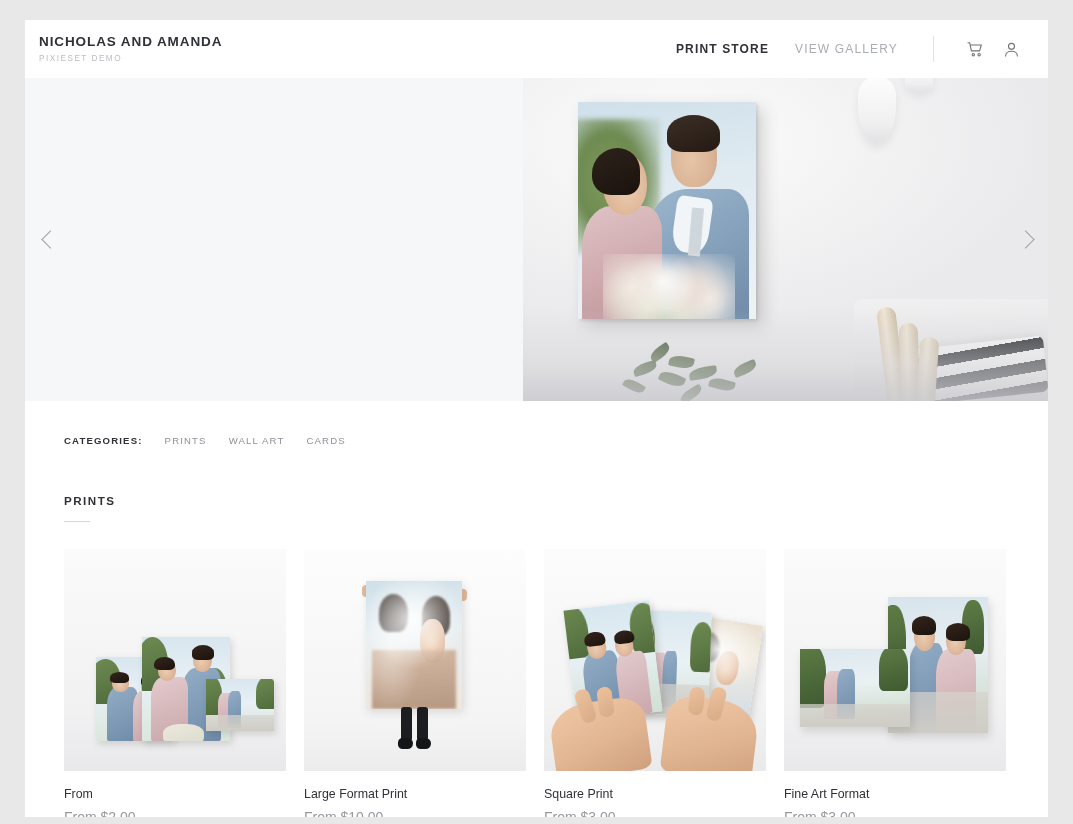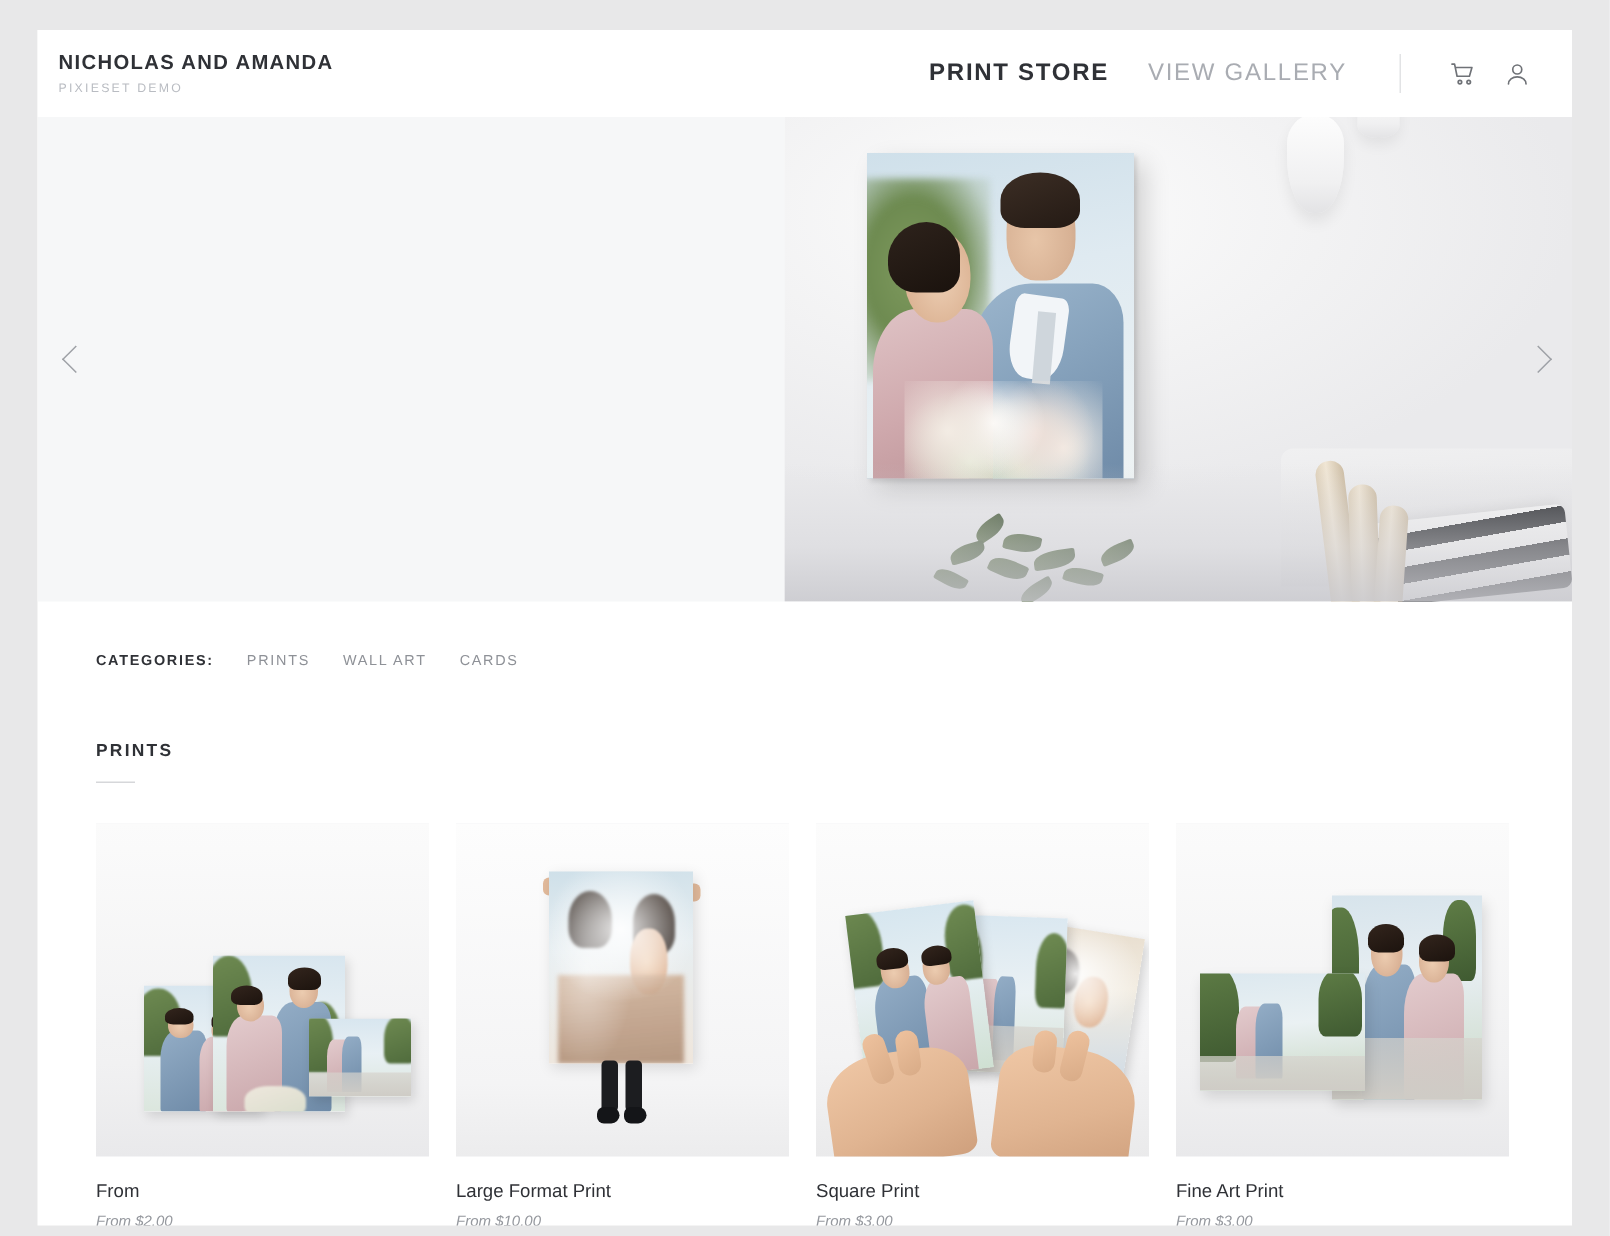--- a/index.html
+++ b/index.html
@@ -48,21 +48,21 @@
     color: #b9bcc2;
     text-transform: uppercase;
   }
   .header-right {
     margin-left: auto;
     display: flex;
     align-items: center;
     height: 100%;
   }
   .nav-link {
-    font-size: 16px;
+    font-size: 12px;
     letter-spacing: 1.15px;
     text-transform: uppercase;
     color: #a9acb2;
     text-decoration: none;
     padding: 0 13px;
     cursor: pointer;
     white-space: nowrap;
     text-align: right;
   }
   .nav-link.active { color: #2f3136; font-weight: 700; }
@@ -326,23 +326,22 @@
     overflow: hidden;
   }
   .product-name {
     margin-top: 16px;
     font-size: 12.4px;
     color: #2f3136;
     line-height: 1.25;
   }
   .product-price {
     margin-top: 6px;
-    font-size: 10px;
+    font-size: 14px;
     color: #95989e;
-    font-style: italic;
   }
 
   
   .t-bg-light { position: absolute; inset: 0; background: linear-gradient(180deg,#fbfbfb 0%, #f1f1f2 72%, #e9e9eb 100%); }
   .pp { position: absolute; overflow: hidden; box-shadow: 2px 3px 7px rgba(0,0,0,0.13); }
   .scene-couple-a {
     position: absolute; inset: 0;
     background:
       linear-gradient(180deg,#d8e6ef 0%, #e8f0f4 45%, #dbe6dd 100%);
   }
@@ -625,18 +624,18 @@
         </div>
 
         <div class="fa fa-front">
           <div class="fa-pine" style="left:-6%; top:-6%; width:30%; height:82%;"></div>
           <div class="fa-pine" style="right:2%; top:-4%; width:26%; height:58%;"></div>
           <div class="sc-dress" style="left:22%; top:28%; width:18%; height:62%;"></div>
           <div class="sc-suit" style="left:34%; top:26%; width:16%; height:64%;"></div>
           <div class="fa-rock"></div>
         </div>
       </div>
-      <div class="product-name">Fine Art Print</div>
+      <div class="product-name">Fine Art Format</div>
       <div class="product-price">From $3.00</div>
     </div>
 
   </div>
 </div>
 
 </body></html>

